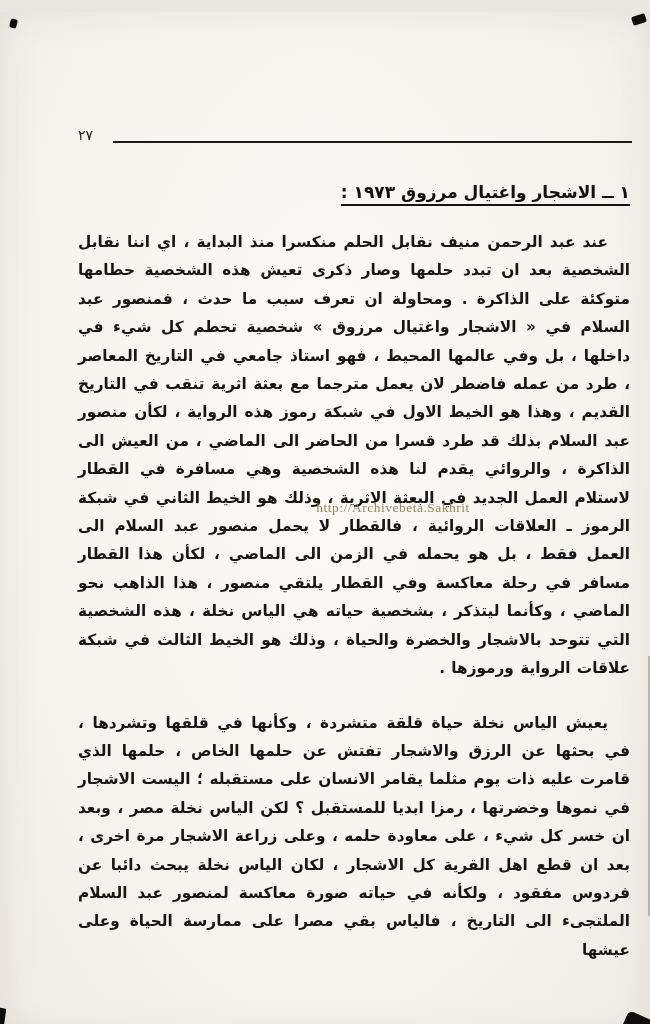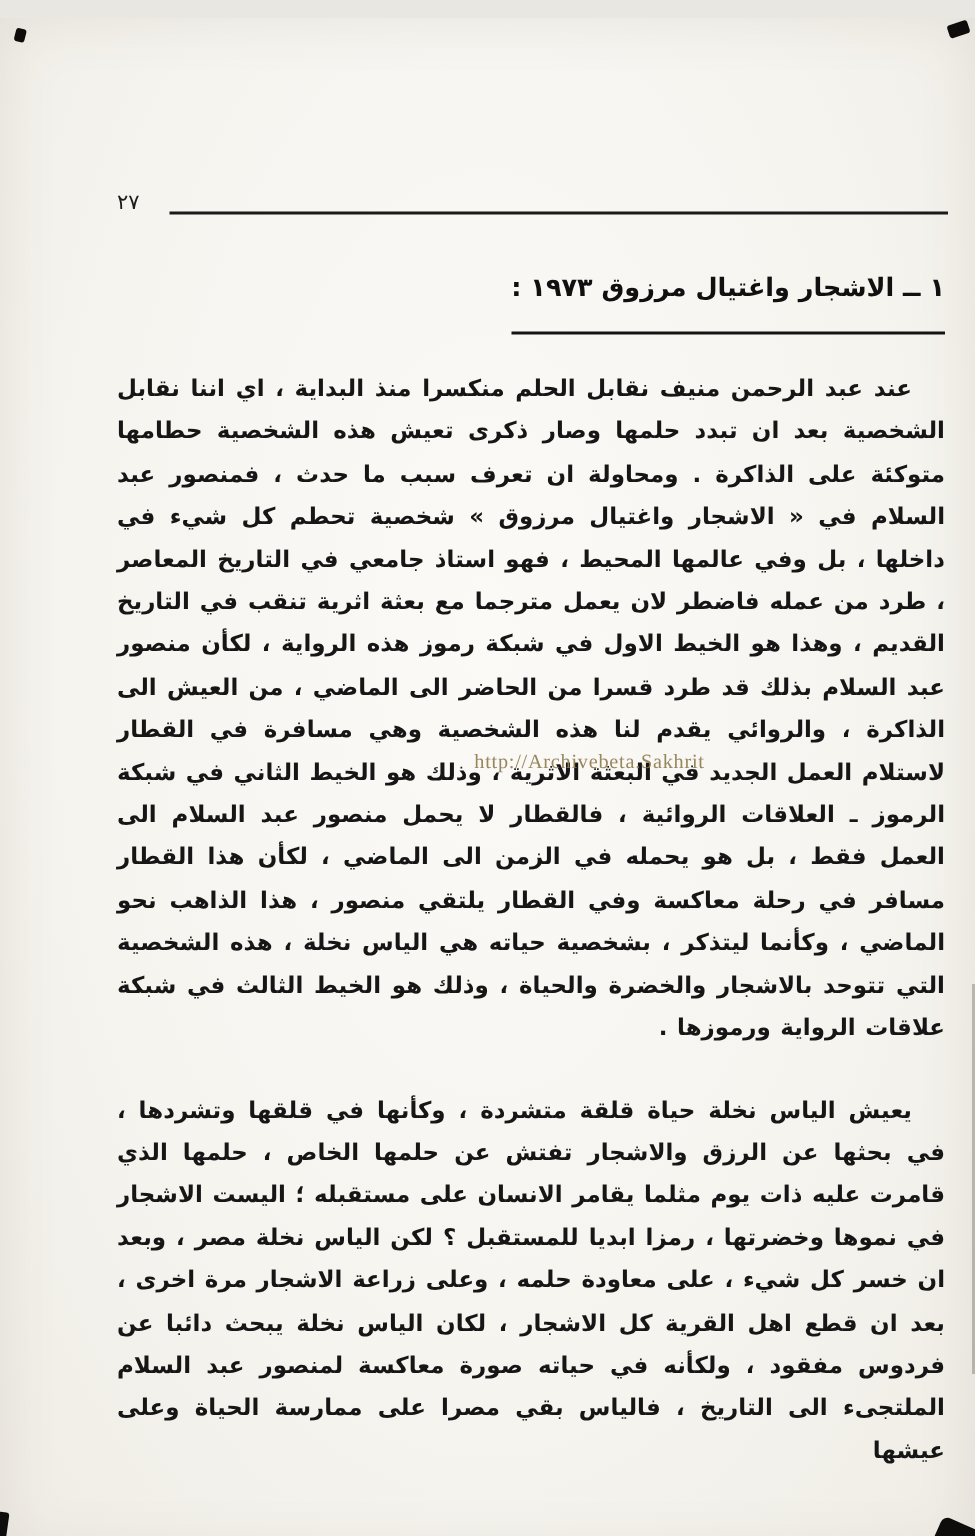--- a/index.html
+++ b/index.html
@@ -43,21 +43,21 @@
     direction: rtl;
     text-align: right;
     color: #161616;
   }
   .heading {
     display: inline-block;
     margin: 0 0 22px 0;
     font-size: 17px;
     font-weight: bold;
     letter-spacing: 0.2px;
-    padding-bottom: 19px;
+    padding-bottom: 2px;
     border-bottom: 2.5px solid #141414;
     color: #101010;
   }
   .para {
     margin: 0 0 26px 0;
     font-size: 15.3px;
     line-height: 28.4px;
     text-align: justify;
     text-indent: 22px;
     word-spacing: 1px;

